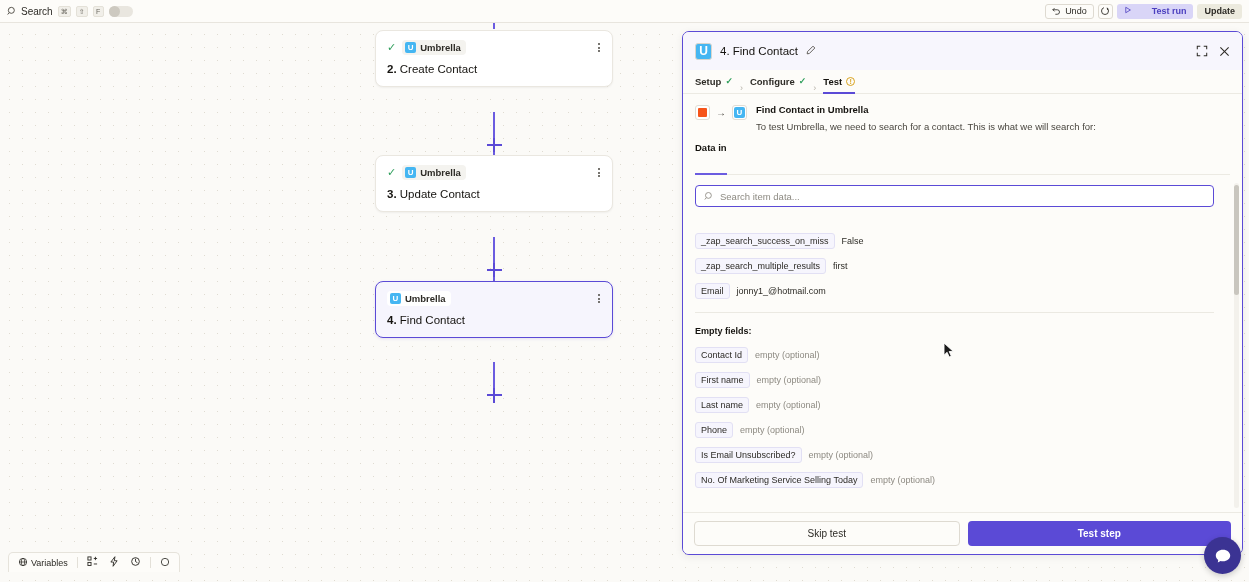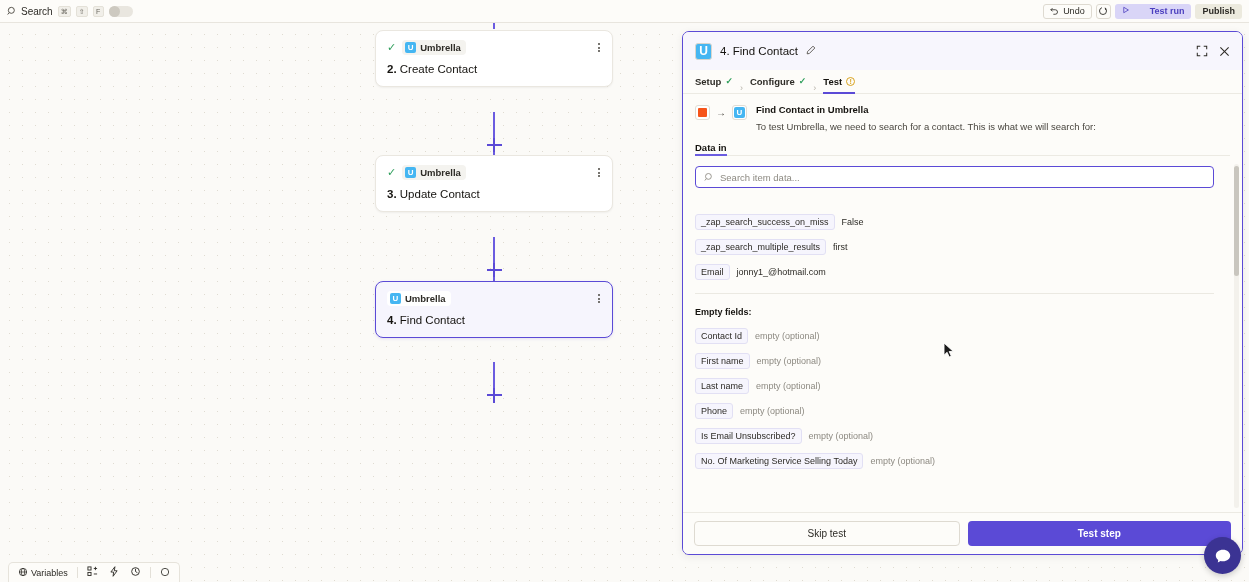--- a/index.html
+++ b/index.html
@@ -117,21 +117,21 @@
     cursor: pointer;
   }
   .plus-btn::before, .plus-btn::after {
     content: ""; position: absolute; background: #5b4ad6;
   }
   .plus-btn::before { width: 15px; height: 2px; }
   .plus-btn::after { width: 2px; height: 15px; }
 
   
   .bottom-toolbar {
-    position: absolute; left: 8px; bottom: 0px;
+    position: absolute; left: 8px; bottom: 10px;
     height: 20px;
     display: flex; align-items: center;
     background: #fdfcf9; border: 1px solid #e6e3db;
     border-bottom: none;
     border-radius: 5px 5px 0 0;
     padding: 0 5px; gap: 3px;
     z-index: 20;
   }
   .tb-item {
     display: flex; align-items: center; gap: 3px;
@@ -207,21 +207,21 @@
   .chain-arrow { font-size: 10px; color: #4a4740; }
   .intro-text .t1 { font-size: 9.5px; font-weight: bold; color: #15130f; }
   .intro-text .t2 { font-size: 9.5px; color: #4a4740; margin-top: 6px; }
 
   .subtabs {
     margin: 10px 12px 0 12px; border-bottom: 1px solid #eceae3;
     display: flex; gap: 10px; flex: 0 0 auto;
   }
   .subtab {
     font-size: 9.5px; font-weight: bold; color: #15130f;
-    padding-bottom: 2px; position: relative; cursor: pointer;
+    padding-bottom: 21px; position: relative; cursor: pointer;
   }
   .subtab.active::after {
     content: ""; position: absolute; left: 0; right: 0; bottom: -1px;
     height: 2px; background: #6b5ce0;
   }
 
   .panel-body {
     flex: 1 1 auto; overflow: hidden; position: relative;
     padding: 10px 12px 0 12px;
   }
@@ -338,21 +338,21 @@
     </div>
     <div class="btn-testrun">
       <span>
         <svg width="8" height="8" viewBox="0 0 10 10" fill="none">
           <path d="M2.2 1.6 L8 5 L2.2 8.4 Z" stroke="#4b3fbf" stroke-width="1" stroke-linejoin="round" fill="none"></path>
         </svg>
       </span>
       <span>Test run</span>
     </div>
     <div class="btn-publish">
-      <span>Publish</span>
+      <span>Update</span>
     </div>
   </div>
 </div>
 
 <div class="canvas">
 
   <div class="flow">
 
     <div class="connector" style="top:0px; height:6px;"></div>
 

